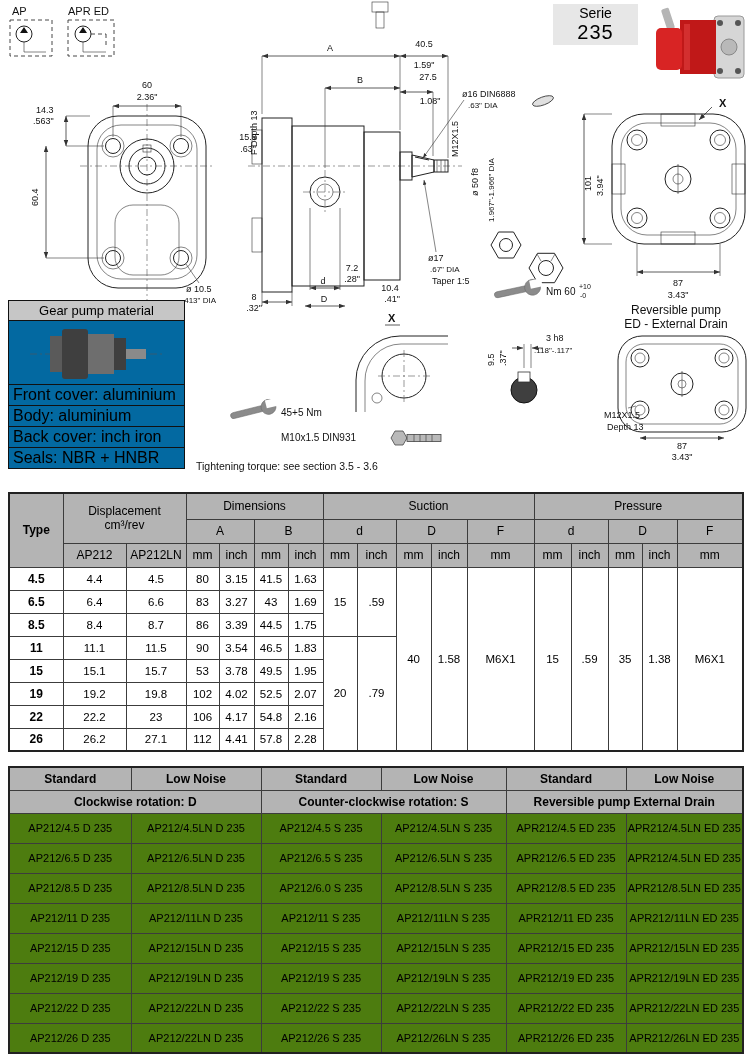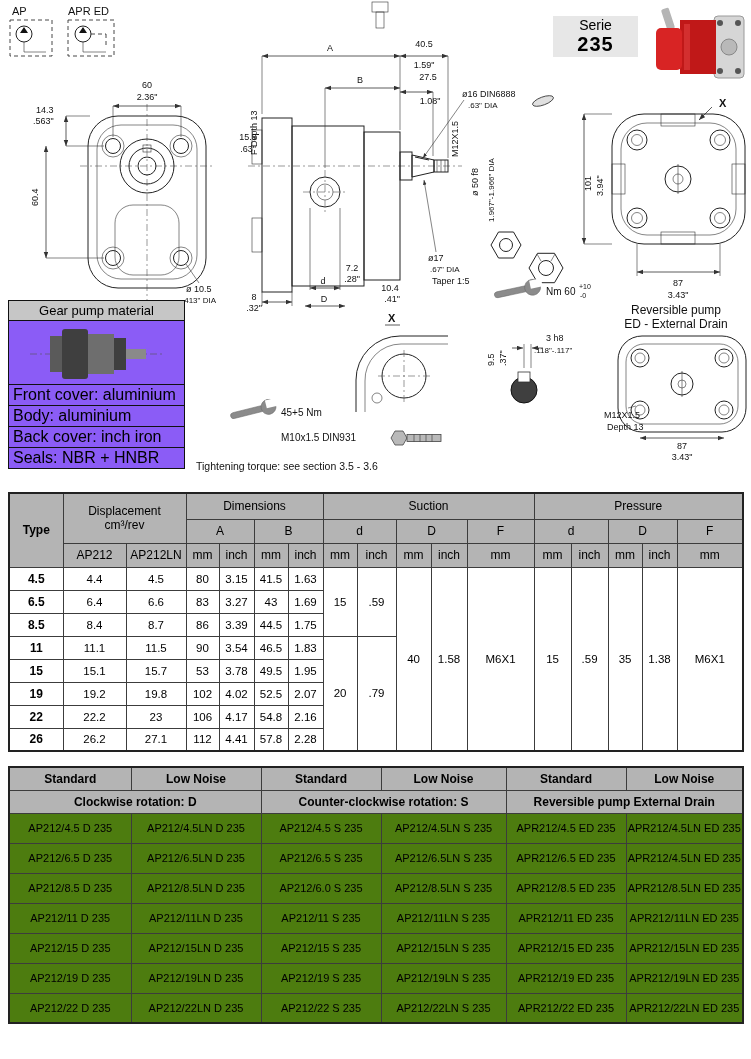--- a/index.html
+++ b/index.html
@@ -15,31 +15,31 @@
   .b     { font-weight: bold; }
   .ln    { stroke: #222; fill: none; stroke-width: 1; }
   .thin  { stroke: #333; fill: none; stroke-width: 0.6; }
   .dash  { stroke: #555; fill: none; stroke-width: 0.6; stroke-dasharray: 7 3 2 3; }
   .dbox  { stroke: #333; fill: none; stroke-width: 0.9; stroke-dasharray: 4 3; }
   .dl    { stroke: #333; fill: none; stroke-width: 0.8; }
   .wr    { fill: #8b8b8b; stroke: #666; stroke-width: 0.5; }
   .steel { fill: #b9b9b9; stroke: #444; stroke-width: 0.8; }
 
   
-  .serie-badge { position: absolute; left: 553px; top: 16px; width: 85px; height: 41px;
+  .serie-badge { position: absolute; left: 553px; top: 4px; width: 85px; height: 41px;
                  background: #e7e7e7; text-align: center; }
   .serie-badge .s1 { font-size: 14px; padding-top: 1px; }
-  .serie-badge .s2 { font-size: 20px; letter-spacing: 1px; font-weight: bold; }
+  .serie-badge .s2 { font-size: 20px; letter-spacing: 1px; }
 
   
   .pump-photo { position: absolute; left: 650px; top: 4px; width: 98px; height: 80px; }
 
   
   .material-box { position: absolute; left: 8px; top: 300px; width: 177px;
-                  border: 1px solid #111; background: #8b5cf6; }
+                  border: 1px solid #111; background: #0369a1; }
   .material-title { background: #c6c6c6; border-bottom: 1px solid #111; text-align: center;
                     padding: 2px 0; font-size: 13px; }
   .material-fig { height: 64px; border-bottom: 1px solid #111;
                   display: flex; align-items: center; justify-content: center; }
   .material-row { border-bottom: 1px solid #111; padding: 1px 4px; font-size: 16px; }
   .material-row:last-child { border-bottom: none; }
 
   
   .tablewrap { position: absolute; left: 8px; width: 736px; }
   #spec-wrap  { top: 492px; }
@@ -593,17 +593,25 @@
           <td>APR212/19LN ED 235</td>
         </tr>
         <tr>
           <td>AP212/22 D 235</td>
           <td>AP212/22LN D 235</td>
           <td>AP212/22 S 235</td>
           <td>AP212/22LN S 235</td>
           <td>APR212/22 ED 235</td>
           <td>APR212/22LN ED 235</td>
         </tr>
+        <tr>
+          <td>AP212/26 D 235</td>
+          <td>AP212/22LN D 235</td>
+          <td>AP212/26 S 235</td>
+          <td>AP212/26LN S 235</td>
+          <td>APR212/26 ED 235</td>
+          <td>APR212/26LN ED 235</td>
+        </tr>
       </tbody>
     </table>
   </div>
 
 </div>
 
 </body></html>

